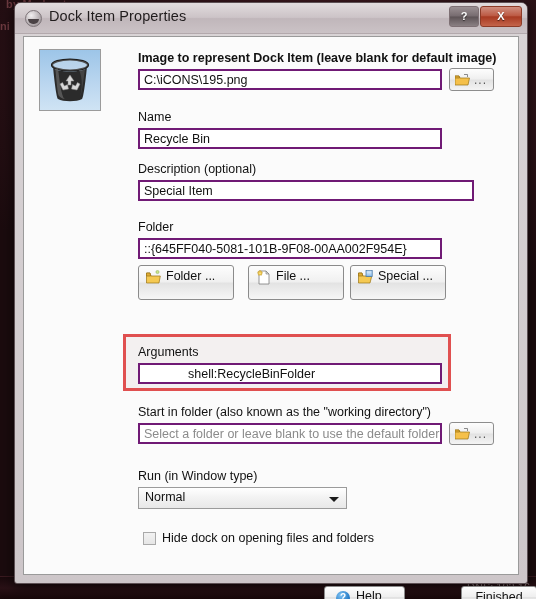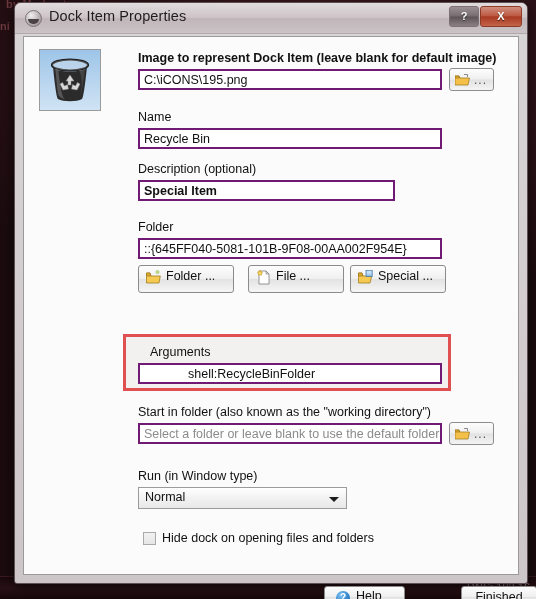--- a/index.html
+++ b/index.html
@@ -197,21 +197,21 @@
   .browse-dots {
     position: absolute;
     right: 6px; top: 4px;
     font-size: 12px;
     color: #555;
     letter-spacing: 1px;
   }
 
   .action-button {
     position: absolute;
-    height: 28px;
+    height: 35px;
     background: linear-gradient(180deg, #fdfdfd 0%, #f0f0f0 48%, #e3e3e3 52%, #f6f6f6 100%);
     border: 1px solid #8b8b8b;
     border-radius: 3px;
     box-sizing: border-box;
     font-size: 12.5px;
     color: #111;
   }
   .action-button .btn-icon {
     position: absolute;
     left: 7px; top: 4px;
@@ -365,21 +365,21 @@
         <path d="M0 2 L0 4 L4.6 4 L4 2 Z" fill="#e2ab33" stroke="#9a7214" stroke-width=".7"></path>
         <path d="M9 0.5 L12.5 0.5 L12.5 3" fill="none" stroke="#6f6f6f" stroke-width=".8"></path>
       </svg>
       <span class="browse-dots">...</span>
     </div>
 
     <div class="field-label" style="left:114px; top:73px;">Name</div>
     <div class="text-input" style="left:114px; top:91px; width:304px;">Recycle Bin</div>
 
     <div class="field-label" style="left:114px; top:125px;">Description (optional)</div>
-    <div class="text-input" style="left:114px; top:143px; width:257px;font-weight:bold;">Special Item</div>
+    <div class="text-input" style="left:114px; top:143px; width:336px;">Special Item</div>
 
     <div class="field-label" style="left:114px; top:183px;">Folder</div>
     <div class="text-input" style="left:114px; top:201px; width:304px;">::{645FF040-5081-101B-9F08-00AA002F954E}</div>
 
     <div class="action-button" style="left:114px; top:228px; width:96px;">
       <svg class="btn-icon" viewBox="0 0 15 15">
         <path d="M0.5 3 L0.5 13 L13 13 L14.3 6 L5 6 L4 3 Z" fill="#f5c952" stroke="#9a7214" stroke-width=".7"></path>
         <path d="M0.5 3 L0.5 6 L4.7 6 L4 3 Z" fill="#e0ad36" stroke="#9a7214" stroke-width=".7"></path>
         <path d="M10 1 l1.2 1.2 l1.2 -1.2 l-1.2 1.6 Z" fill="#bfe27a"></path>
         <circle cx="11.5" cy="2" r="1.6" fill="#c7e489" stroke="#8aa84d" stroke-width=".5"></circle>
@@ -401,21 +401,21 @@
       <svg class="btn-icon" viewBox="0 0 15 15">
         <path d="M0.5 3 L0.5 13 L12 13 L13.8 6 L5 6 L4 3 Z" fill="#f5c952" stroke="#9a7214" stroke-width=".7"></path>
         <path d="M0.5 3 L0.5 6 L4.7 6 L4 3 Z" fill="#e0ad36" stroke="#9a7214" stroke-width=".7"></path>
         <rect x="8" y="0.6" width="6.2" height="6" fill="#8fc0ec" stroke="#3f6f9e" stroke-width=".7"></rect>
         <path d="M8.7 1.3 h4.8 M8.7 2.6 h4.8 M8.7 3.9 h4.8" stroke="#ffffff" stroke-width=".6"></path>
       </svg>
       <span class="btn-label">Special ...</span>
     </div>
 
     <div id="arguments-highlight"></div>
-    <div class="field-label" style="left:126px; top:308px;">Arguments</div>
+    <div class="field-label" style="left:114px; top:308px;">Arguments</div>
     <div class="text-input" style="left:114px; top:326px; width:304px;padding-left:48px;">shell:RecycleBinFolder</div>
 
     <div class="field-label" style="left:114px; top:368px;">Start in folder (also known as the "working directory")</div>
     <div class="text-input placeholder" style="left:114px; top:386px; width:304px;">Select a folder or leave blank to use the default folder</div>
     <div class="browse-button" style="left:425px; top:385px;">
       <svg class="folder-glyph" viewBox="0 0 15 12">
         <path d="M0 2 L0 11 L13 11 L14.5 4 L5 4 L4 2 Z" fill="#f5c04a" stroke="#9a7214" stroke-width=".7"></path>
         <path d="M0 2 L0 4 L4.6 4 L4 2 Z" fill="#e2ab33" stroke="#9a7214" stroke-width=".7"></path>
         <path d="M9 0.5 L12.5 0.5 L12.5 3" fill="none" stroke="#6f6f6f" stroke-width=".8"></path>
       </svg>

